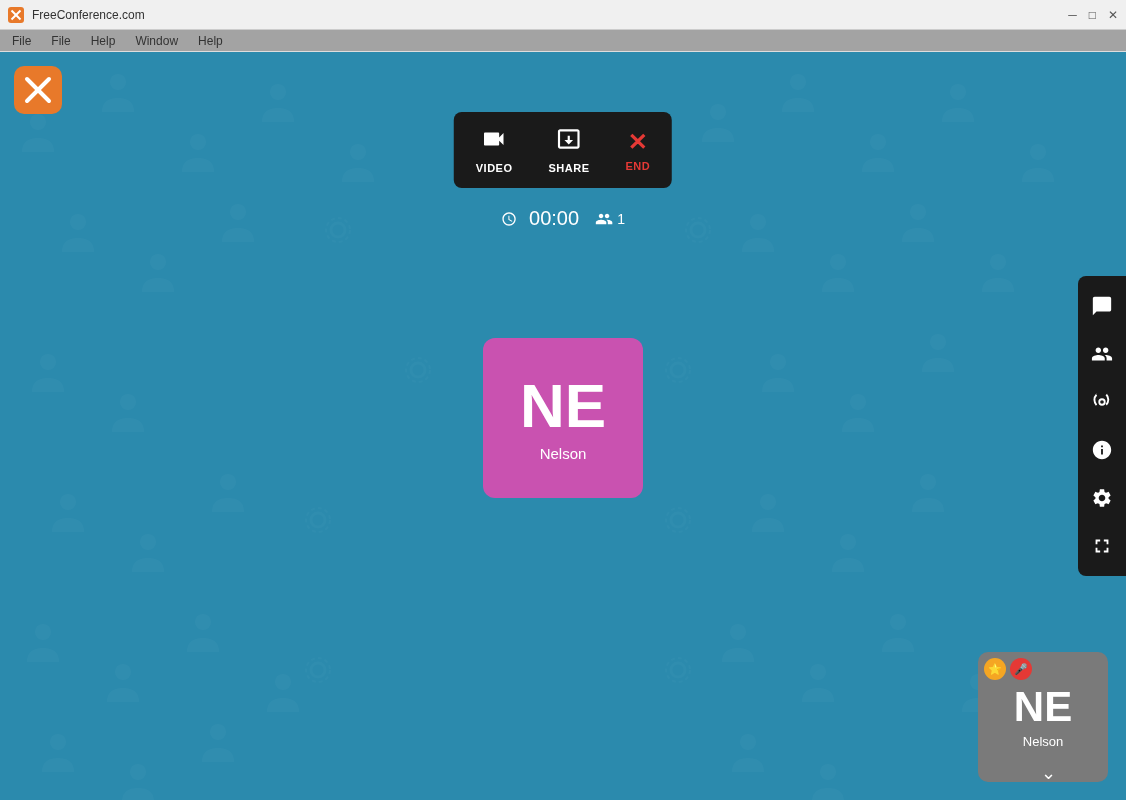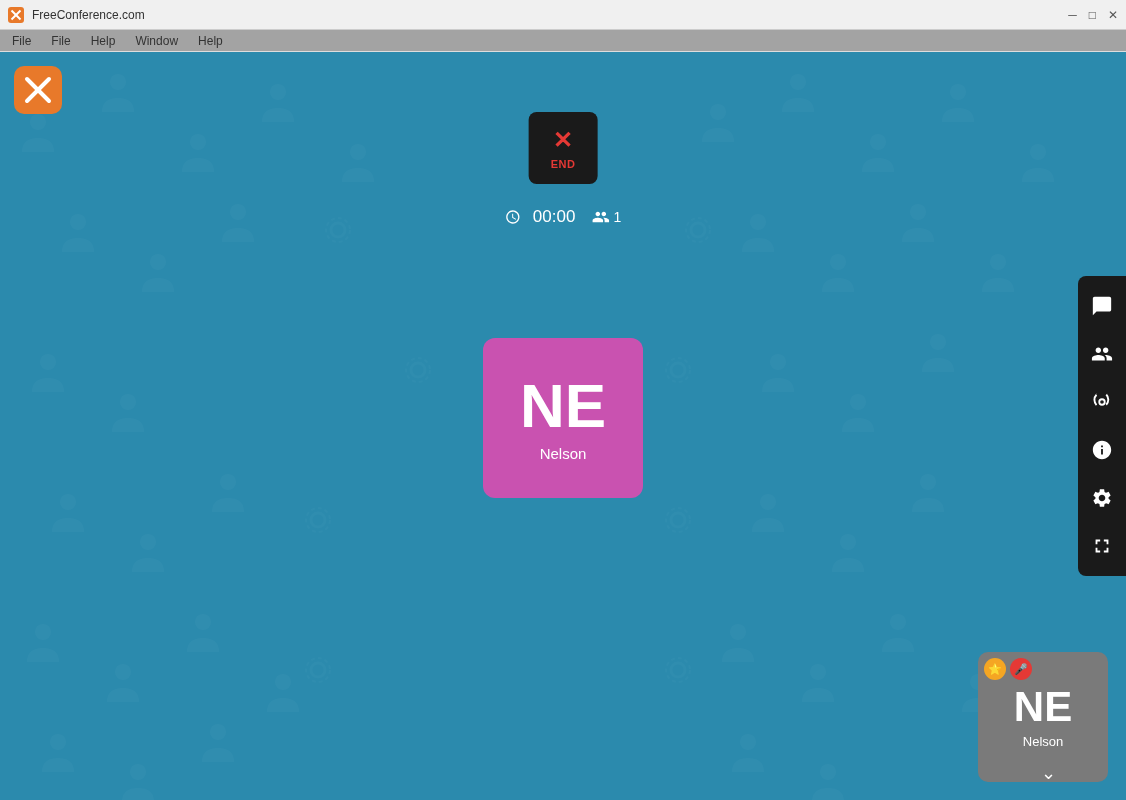--- a/index.html
+++ b/index.html
@@ -122,21 +122,21 @@
       position: absolute;
       top: 155px;
       left: 50%;
       transform: translateX(-50%);
       display: flex;
       align-items: center;
       gap: 16px;
       z-index: 10;
     }
     .timer-text {
-      color: white; font-size: 17px; display: flex; align-items: center; gap: 12px;
+      color: white; font-size: 20px; display: flex; align-items: center; gap: 12px;
     }
     .participants-text {
       color: white; font-size: 14px; display: flex; align-items: center; gap: 4px;
     }
 
     
     .center-avatar {
       position: absolute;
       top: 50%;
       left: 50%;
@@ -327,21 +327,37 @@
   <div class="logo-icon">
     <svg viewBox="0 0 30 30" width="30" height="30">
       <line x1="4" y1="4" x2="26" y2="26" stroke="white" stroke-width="4" stroke-linecap="round"></line>
       <line x1="26" y1="4" x2="4" y2="26" stroke="white" stroke-width="4" stroke-linecap="round"></line>
     </svg>
   </div>
 
   <div class="toolbar">
 
 
-
+    <div class="toolbar-btn tb-video">
+      <span class="tb-icon">
+        <svg width="26" height="26" viewBox="0 0 24 24" fill="white">
+          <path d="M17 10.5V7c0-.55-.45-1-1-1H4c-.55 0-1 .45-1 1v10c0 .55.45 1 1 1h12c.55 0 1-.45 1-1v-3.5l4 4v-11l-4 4z"></path>
+        </svg>
+      </span>
+      <span class="tb-label">VIDEO</span>
+    </div>
+
+    <div class="toolbar-btn tb-share">
+      <span class="tb-icon">
+        <svg width="26" height="26" viewBox="0 0 24 24" fill="white">
+          <path d="M20 3H4c-1.1 0-2 .9-2 2v14c0 1.1.9 2 2 2h16c1.1 0 2-.9 2-2V5c0-1.1-.9-2-2-2zm0 16H4V5h16v14zm-8-2l-4-4h3V9h2v4h3l-4 4z"></path>
+        </svg>
+      </span>
+      <span class="tb-label">SHARE</span>
+    </div>
 
 
     <div class="toolbar-btn tb-end">
       <span class="tb-icon" style="color:#e53935; font-size:24px; font-weight:bold;">✕</span>
       <span class="tb-label">END</span>
     </div>
   </div>
 
   <div class="timer-bar">
     <div class="timer-text">

